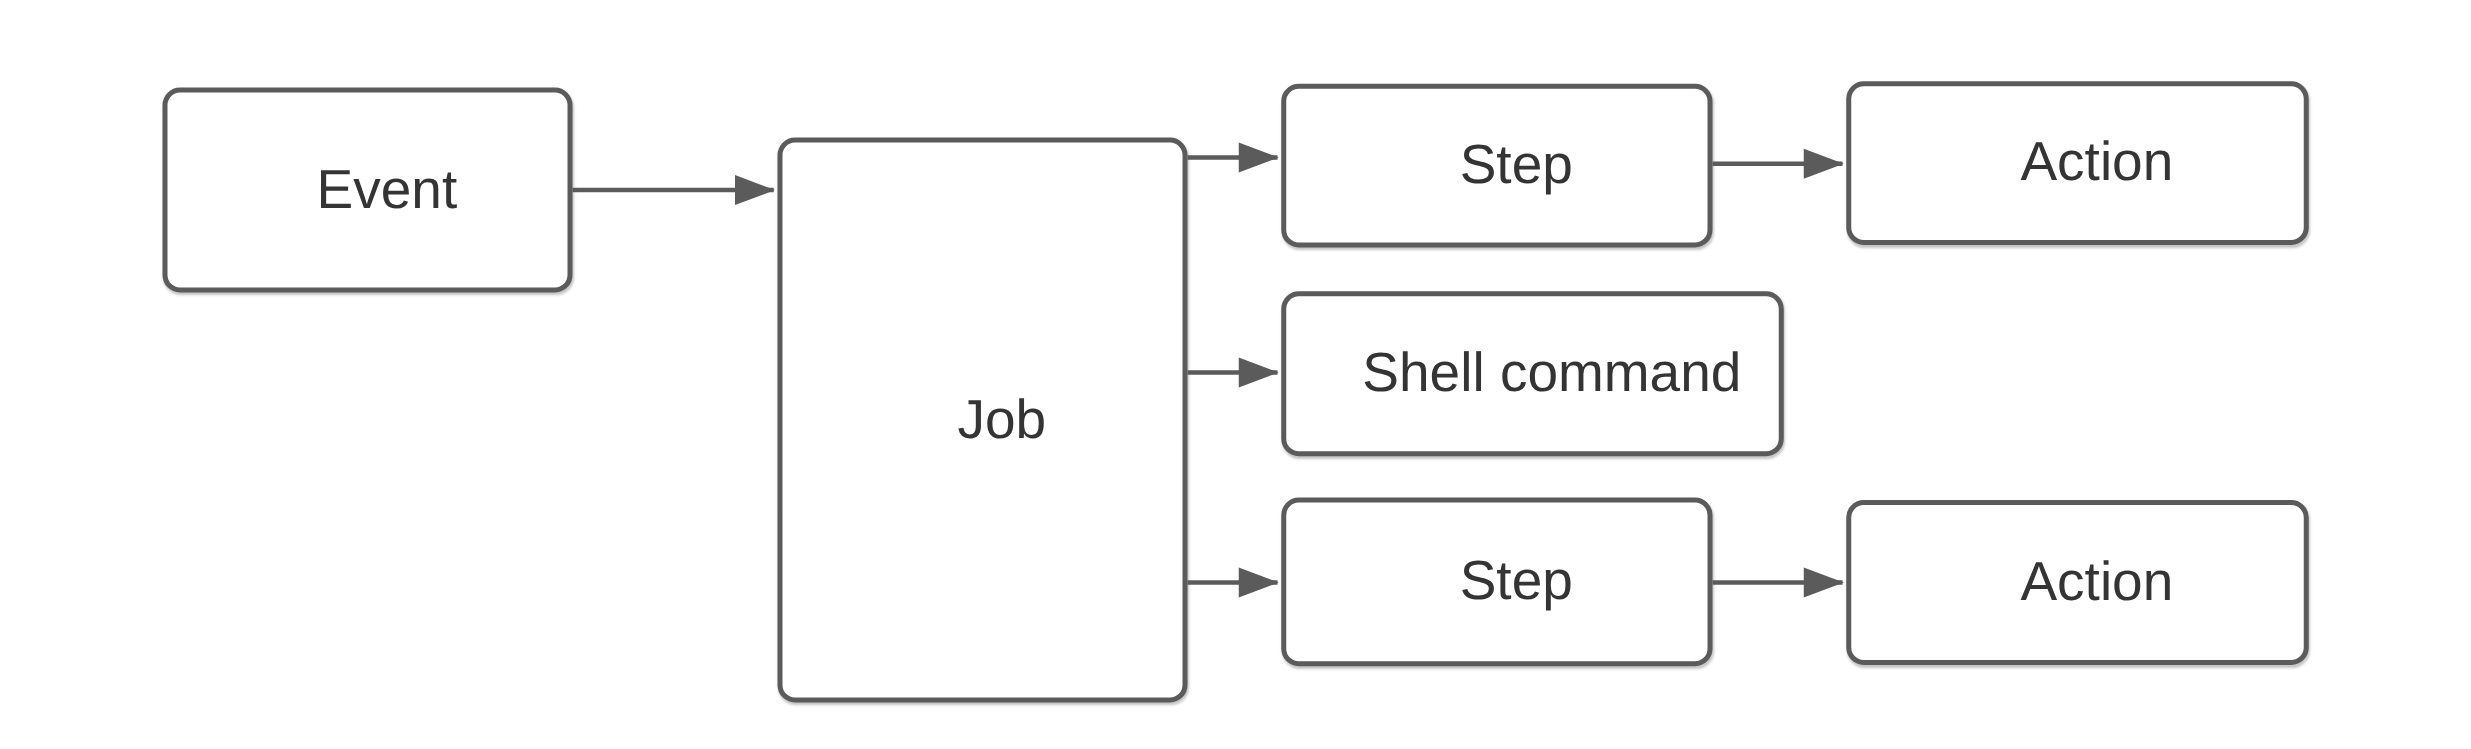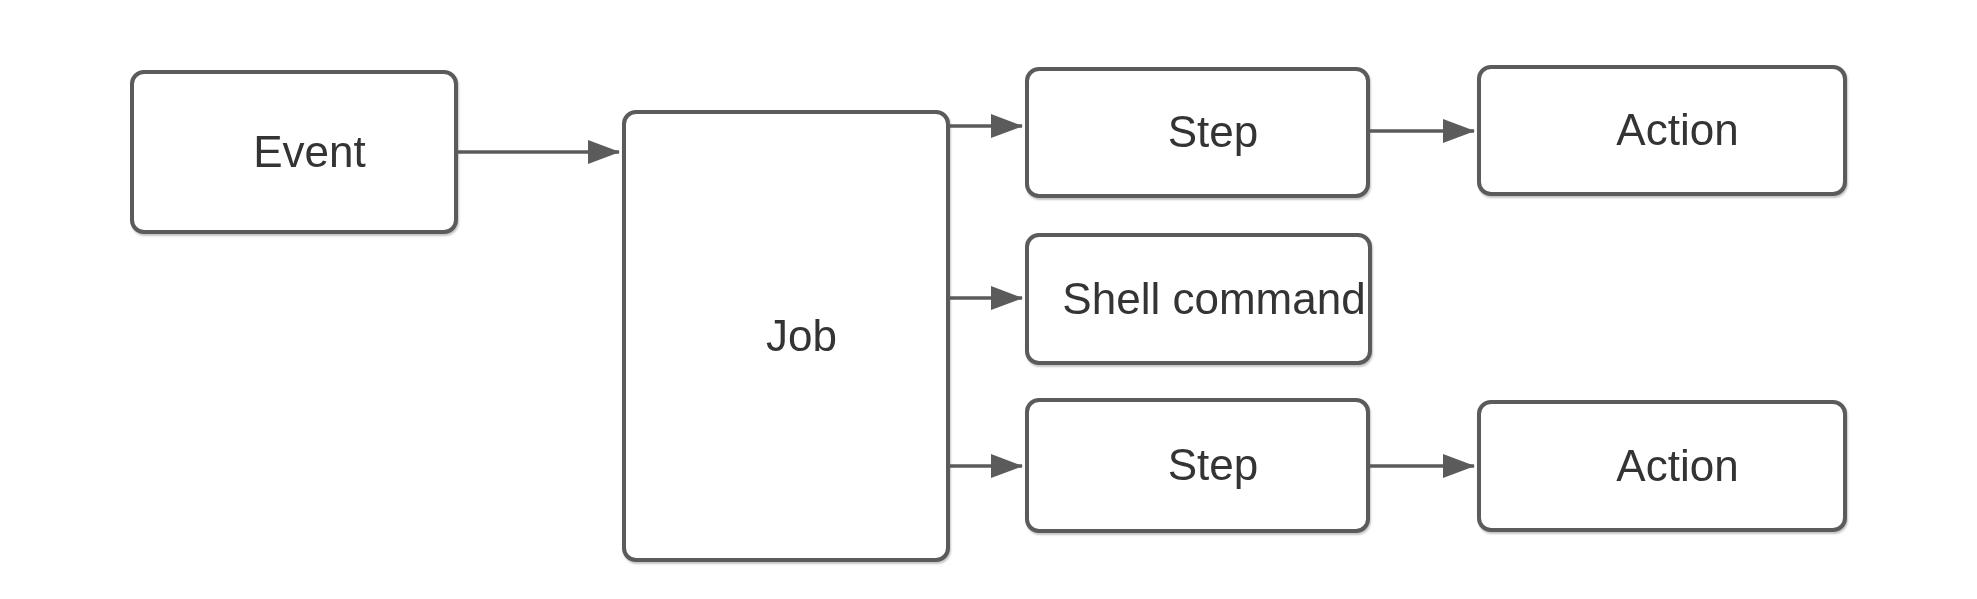--- a/index.html
+++ b/index.html
@@ -81,21 +81,21 @@
   </div>
 
   <div class="node" style="left:1025px; top:67px; width:345px; height:131px;">
     <span class="label">Step</span>
   </div>
 
   <div class="node" style="left:1477px; top:65px; width:370px; height:131px;">
     <span class="label">Action</span>
   </div>
 
-  <div class="node" style="left:1025px; top:233px; width:347px; height:132px;border-radius:14px;">
+  <div class="node" style="left:1025px; top:233px; width:402px; height:132px;border-radius:14px;">
     <span class="label">Shell command</span>
   </div>
 
   <div class="node" style="left:1025px; top:398px; width:345px; height:135px;">
     <span class="label">Step</span>
   </div>
 
   <div class="node" style="left:1477px; top:400px; width:370px; height:132px;">
     <span class="label">Action</span>
   </div>

